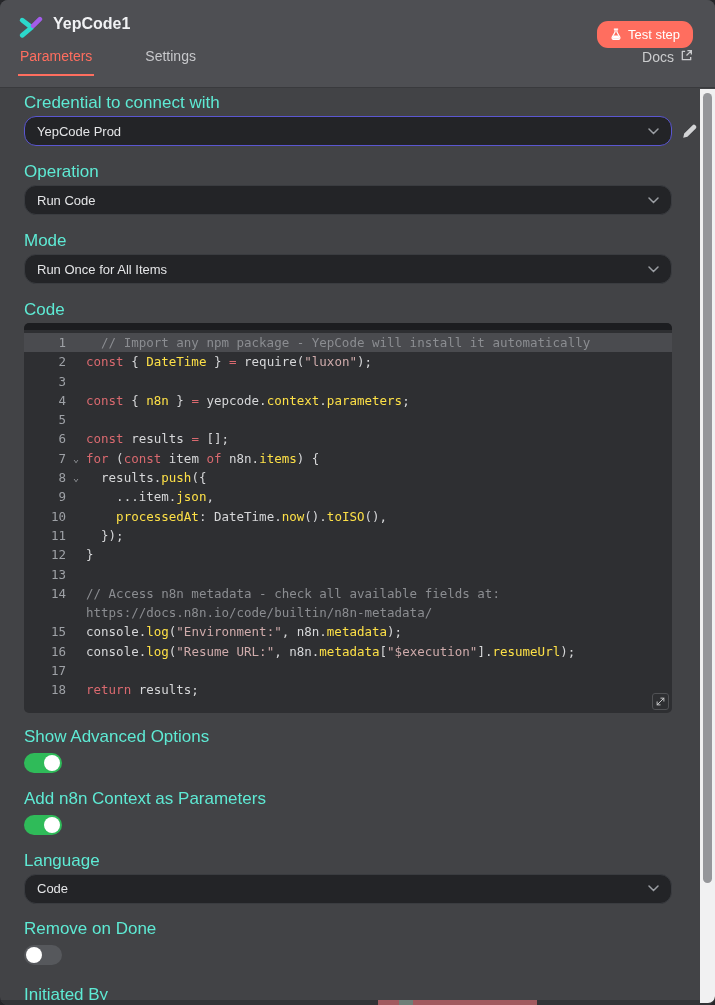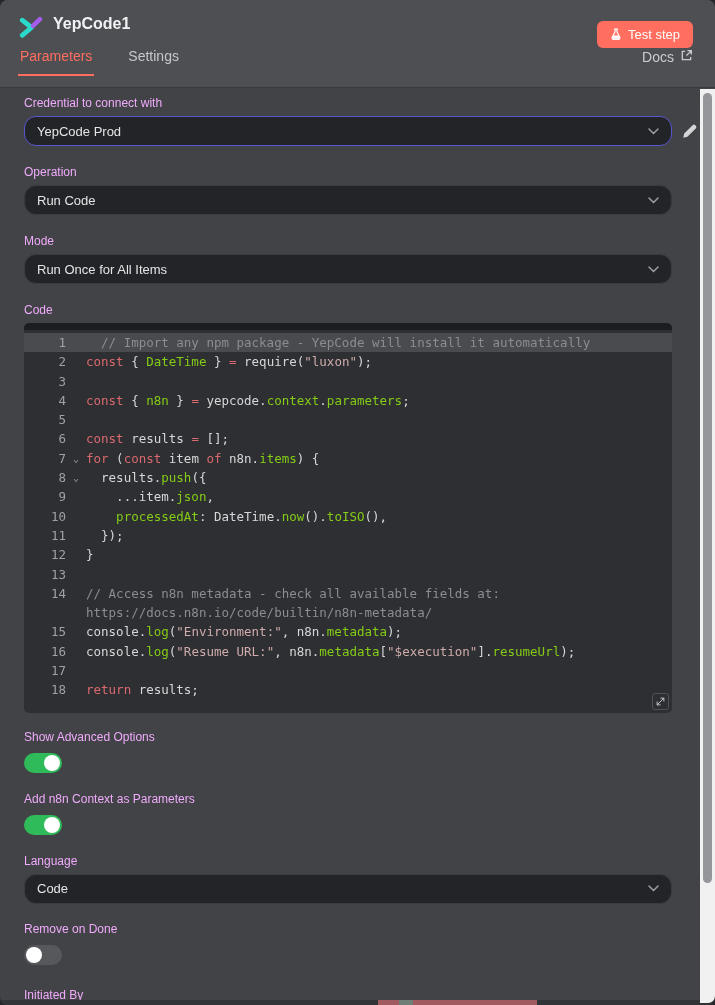--- a/index.html
+++ b/index.html
@@ -5,53 +5,53 @@
   html,body{margin:0;padding:0;}
   body{width:715px;height:1005px;background:#26272a;font-family:"Liberation Sans",sans-serif;overflow:hidden;position:relative;}
   .panel{position:absolute;inset:0;background:#424346;border-radius:8px;overflow:hidden;}
 
   
   .hdr{background:#4e4f53;height:88px;position:relative;border-bottom:1px solid #393a3d;box-sizing:border-box;}
   .title-row{display:flex;align-items:flex-start;padding:15px 16px 0 18px;}
   .logo{width:25px;height:25px;flex:0 0 auto;}
   .title{color:#f1f2f4;font-size:16px;font-weight:700;margin-left:10px;}
   .test-btn{position:absolute;right:22px;top:21px;background:#ff6e5f;color:#ffffff;font-size:13px;font-weight:400;
-    border-radius:6px;padding:6px 13px;display:flex;align-items:center;gap:6px;cursor:pointer;border:none;}
+    border-radius:11px;padding:6px 13px;display:flex;align-items:center;gap:6px;cursor:pointer;border:none;}
   .tabs{display:flex;align-items:flex-end;height:36px;padding:0 22px 0 18px;}
   .tab{font-size:14px;padding:0 2px 12px;position:relative;cursor:pointer;}
   .tab.param{color:#ff6e5f;}
   .tab.param::after{content:"";position:absolute;left:0;right:0;bottom:0;height:2px;background:#ff6e5f;}
-  .tab.settings{color:#c7c8cb;margin-left:32px;}
+  .tab.settings{color:#c7c8cb;margin-left:49px;}
   .docs{margin-left:auto;color:#cbccce;font-size:14px;display:flex;align-items:flex-start;gap:6px;padding-bottom:11px;cursor:pointer;}
 
   
   .content{position:relative;height:912px;padding:7px 43px 0 24px;box-sizing:border-box;}
   .g{margin-top:18px;}
   .g.first{margin-top:0;}
   .g.mt16{margin-top:16px;}
   .g.mt24{}
   .g.mt17{margin-top:17px;}
   .g.mt22{margin-top:22px;}
-  .f-label{display:block;font-size:12px;color:#f0abfc;line-height:16px;margin-bottom:5px;}
+  .f-label{display:block;font-size:17px;color:#5eead4;line-height:16px;margin-bottom:5px;}
   .select{height:28px;background:#232427;border:1px solid #3a3c40;border-radius:12px;display:flex;align-items:center;
     justify-content:space-between;padding:0 12px;font-size:13px;color:#e4e5e7;cursor:pointer;}
   .cred-row{position:relative;}
   .cred-row .select{border-color:#5b57d1;}
   .pencil-btn{position:absolute;right:-28px;top:5px;width:20px;height:20px;cursor:pointer;}
 
   
   .editor{margin-top:1px;background:#2e2f32;border-radius:5px;position:relative;padding:10px 0 13px;overflow:hidden;}
   .editor::before{content:"";position:absolute;top:0;left:0;right:0;height:7px;background:#1c1d20;border-radius:5px 5px 0 0;}
   .cm-line{display:flex;line-height:19.3px;font-family:"DejaVu Sans Mono",monospace;font-size:12.5px;white-space:pre;}
   .cm-line.active{background:#4a4b4f;}
   .cm-gutter{width:42px;text-align:right;color:#9ea1a6;flex:0 0 auto;}
   .cm-fold{width:20px;text-align:center;color:#9ea1a6;font-size:10px;flex:0 0 auto;}
   .cm-code{flex:1;overflow:hidden;}
   .t-kw{color:#d9696f;}
-  .t-id{color:#84cc16;}
+  .t-id{color:#fde047;}
   .t-tx{color:#d6d7d9;}
   .t-cm{color:#8b8d91;}
   .t-str{color:#cfabab;}
   .resize-handle{position:absolute;right:3px;bottom:3px;width:15px;height:15px;background:#2e2f32;border:1px solid #515255;
     border-radius:3px;display:flex;align-items:center;justify-content:center;cursor:nwse-resize;z-index:2;}
 
   
   .toggle{width:38px;height:20px;border-radius:10px;position:relative;margin-top:8px;cursor:pointer;}
   .toggle.on{background:#2fbb59;}
   .toggle.off{background:#56585c;}

